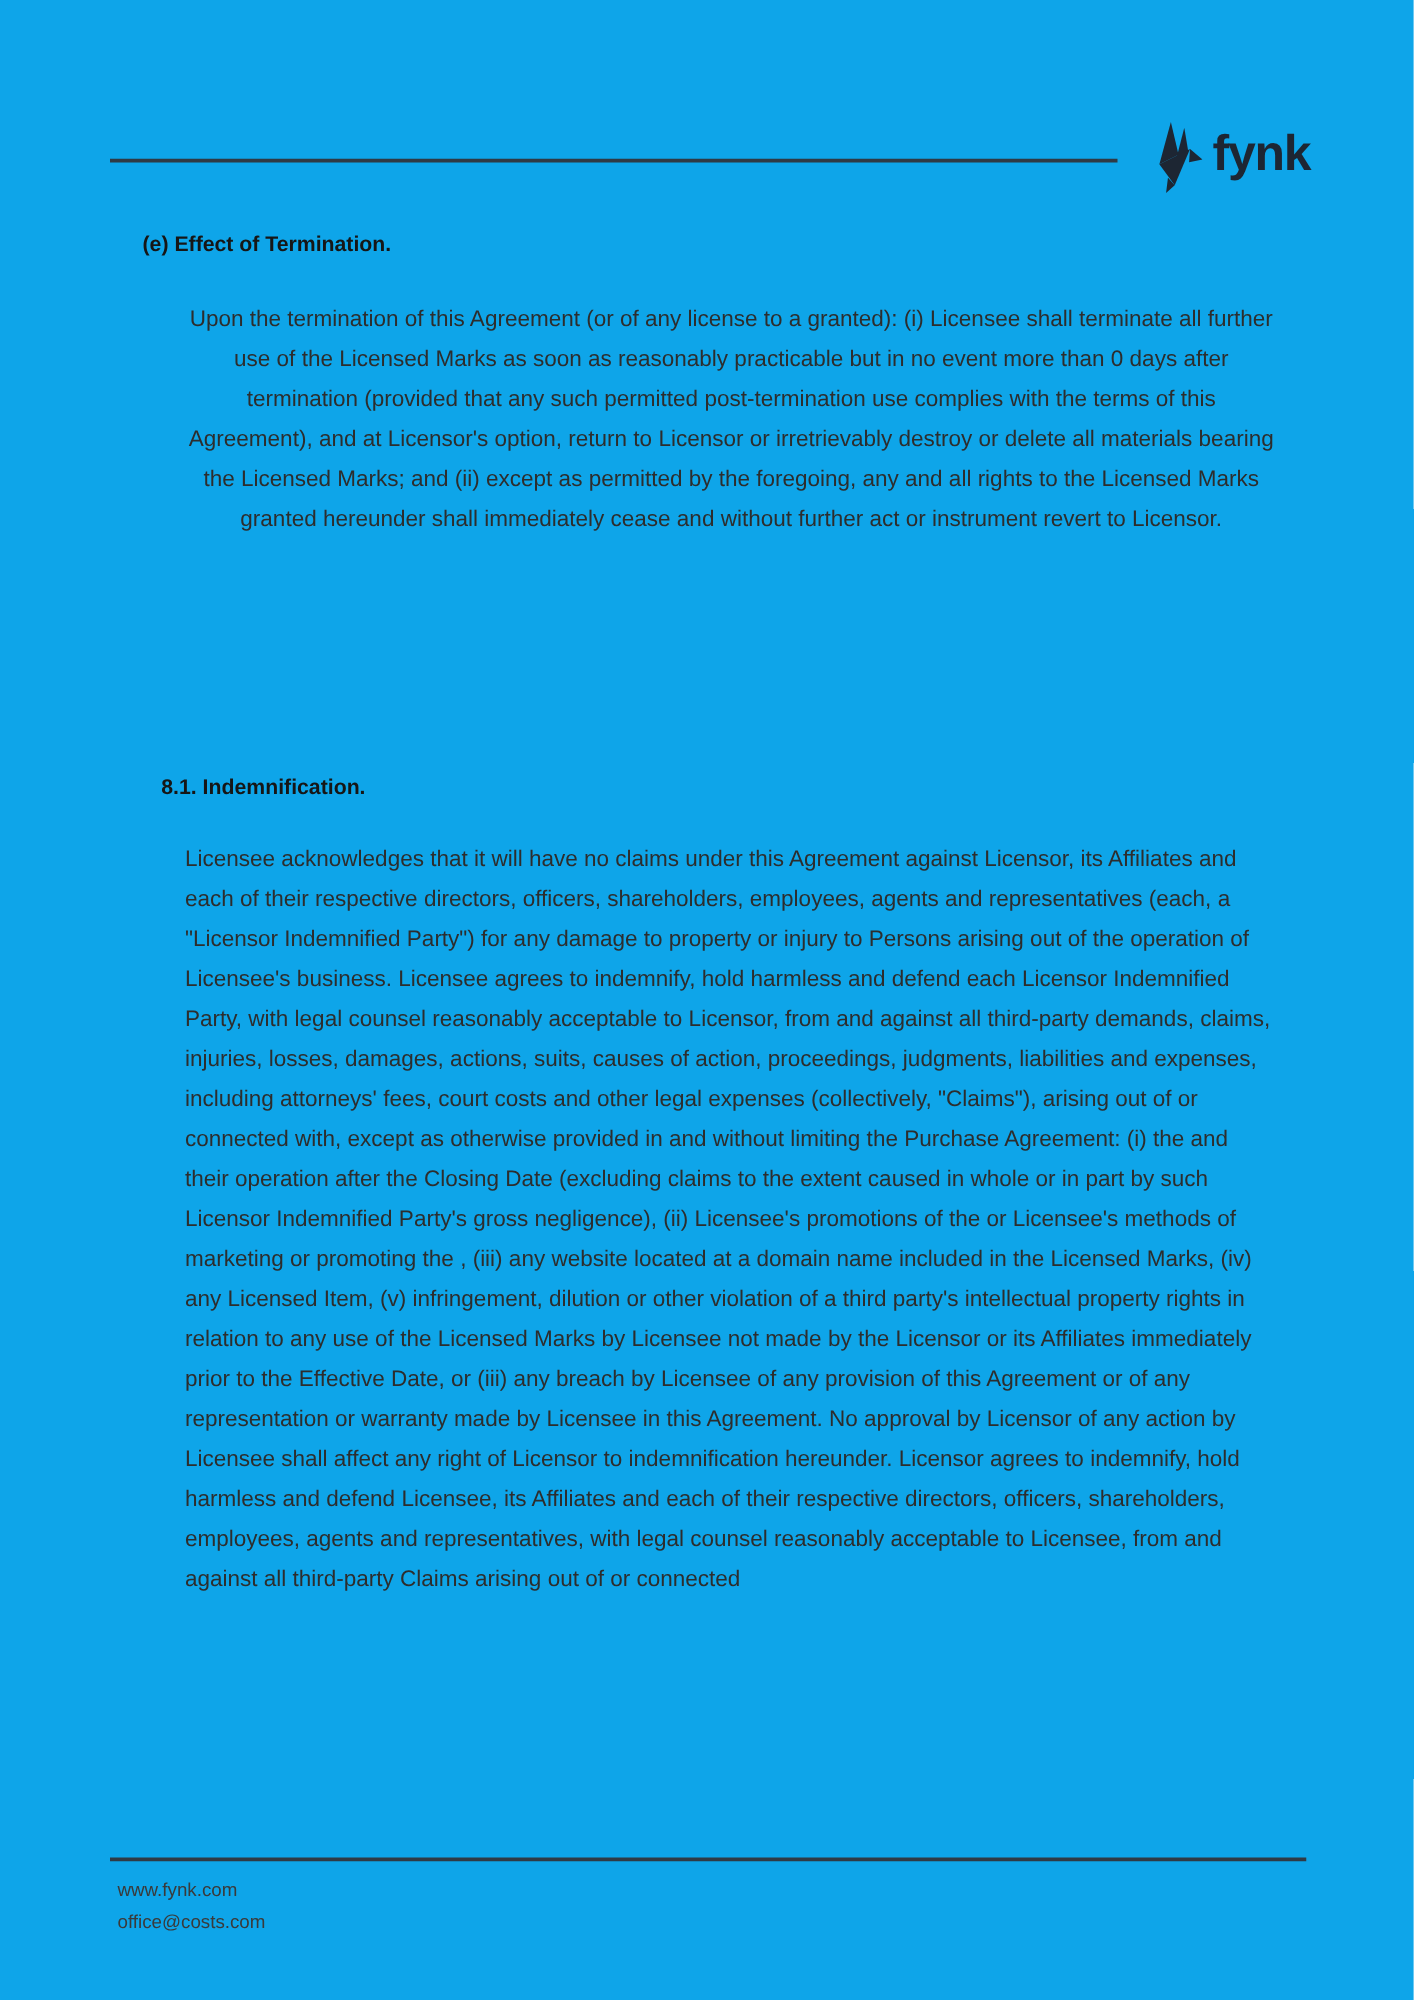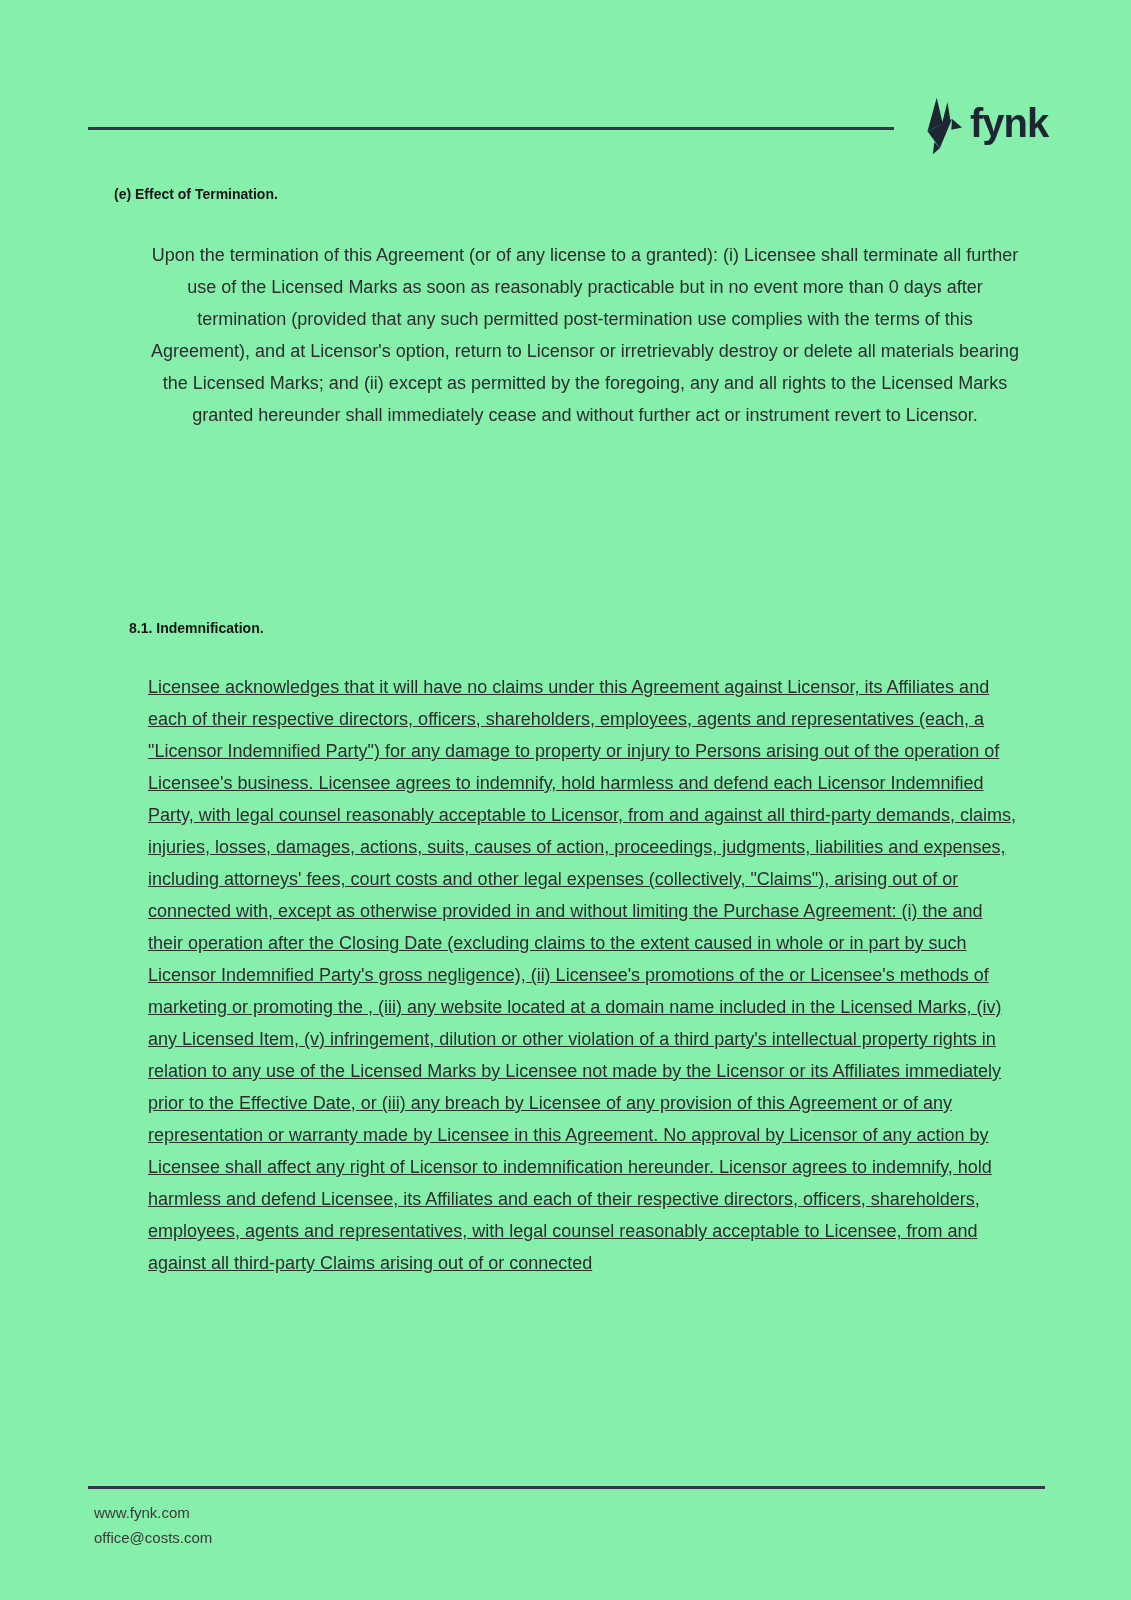--- a/index.html
+++ b/index.html
@@ -5,21 +5,21 @@
   html, body {
     margin: 0;
     padding: 0;
     background: #ffffff;
   }
   .page {
     position: relative;
     width: 1131px;
     height: 1600px;
     margin: 0 auto;
-    background: #86efac;
+    background: #0ea5e9;
     font-family: "Liberation Sans", "DejaVu Sans", sans-serif;
     color: #2d2d2d;
     overflow: hidden;
   }
   .rule {
     position: absolute;
     height: 3px;
     background: #2f3a45;
   }
   .header-rule {
@@ -47,21 +47,21 @@
     font-size: 40px;
     font-weight: bold;
     letter-spacing: -1px;
     color: #1d2633;
     line-height: 1;
     padding-bottom: 6px;
   }
   .h-sub {
     position: absolute;
     left: 114px;
-    font-size: 14px;
+    font-size: 17px;
     font-weight: bold;
     color: #161616;
     text-align: right;
   }
   .h-sub-e   { top: 186px; }
   .h-sub-8-1 { left: 99px; top: 620px; margin-left: 30px; }
   .h-section {
     position: absolute;
     left: 84px;
     top: 521px;
@@ -73,21 +73,21 @@
   .body-para {
     position: absolute;
     left: 148px;
     width: 874px;
     font-size: 18px;
     line-height: 32px;
     color: #2d2d2d;
     text-align: left;
   }
   .para-termination     { top: 239px; text-align: center; }
-  .para-indemnification { top: 671px; text-decoration: underline; }
+  .para-indemnification { top: 671px; }
   .footer-contact {
     position: absolute;
     left: 94px;
     top: 1500px;
     font-size: 15px;
     line-height: 25px;
     color: #3a3a3a;
   }
   .footer-line { display: block; }
 </style>

